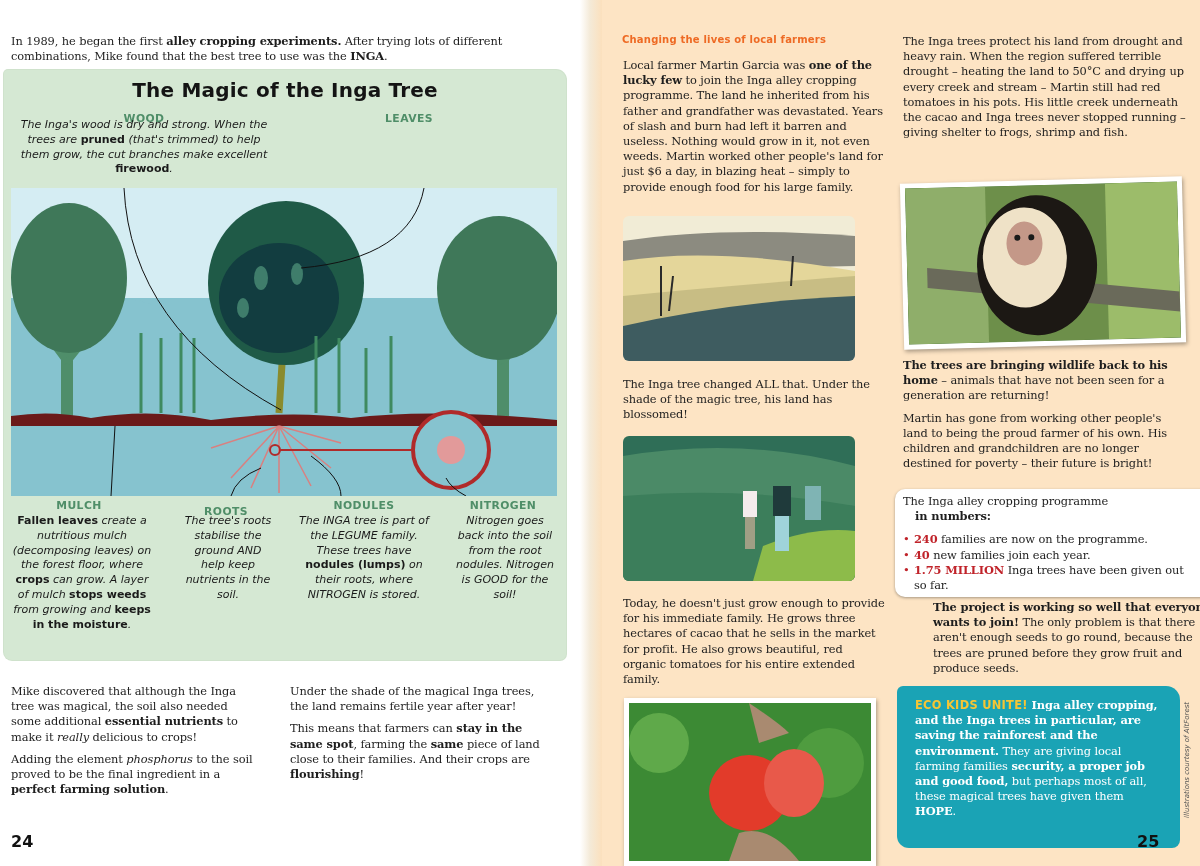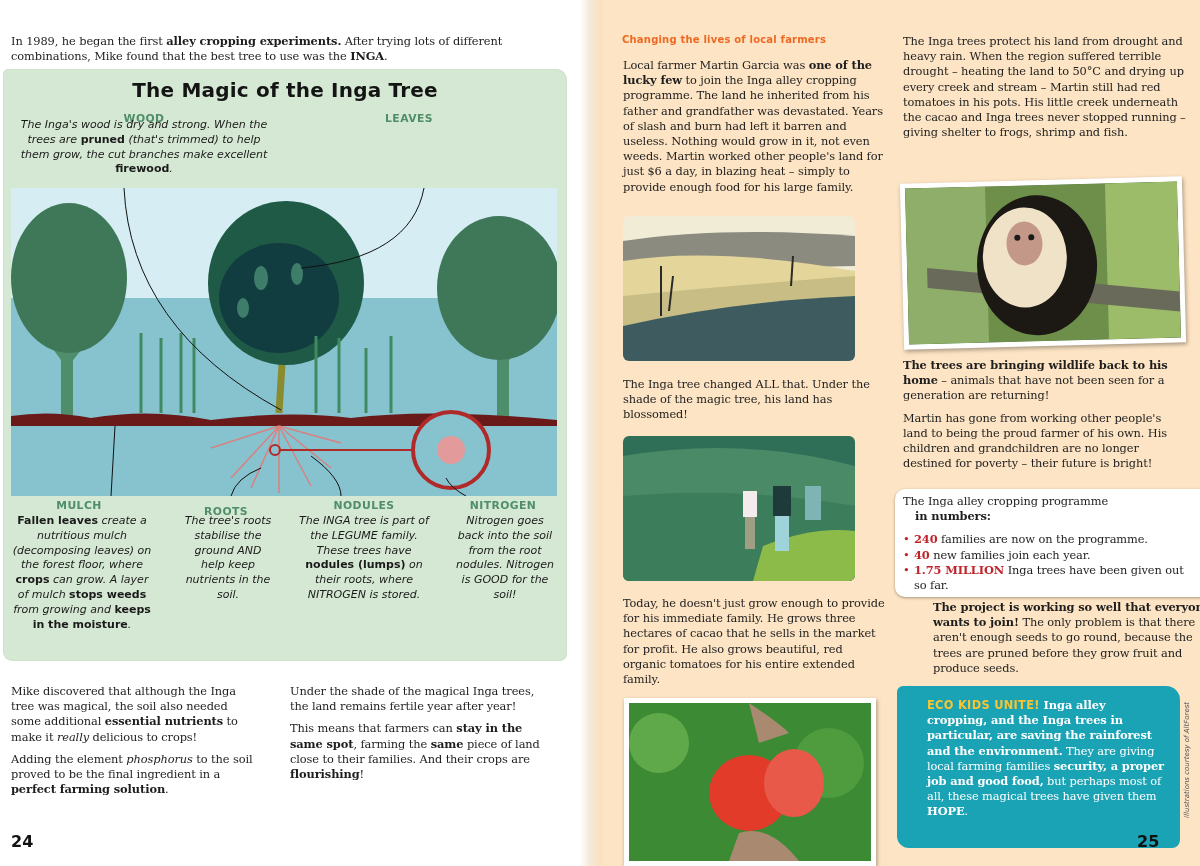--- a/index.html
+++ b/index.html
@@ -44,21 +44,21 @@
   .photo-inner { width: 100%; height: 100%; overflow: hidden; position: relative; }
 
   .numbers-box { position: absolute; left: 895px; top: 489px; width: 310px; height: 108px; background: #ffffff;
                  border-radius: 10px 0 0 10px; box-shadow: 0 1px 3px rgba(0,0,0,0.35); padding: 5px 8px; }
   .numbers-box ul { list-style: none; margin-top: 8px; }
   .numbers-box li { position: relative; padding-left: 11px; }
   .numbers-box li::before { content: "•"; position: absolute; left: 0; color: #c0232a; }
   .red { color: #c0232a; font-weight: bold; }
 
   .eco-box { position: absolute; left: 897px; top: 686px; width: 283px; height: 162px; background: #1aa3b5;
-             border-radius: 6px 14px 8px 12px; padding: 12px 16px 10px 30px; color: #ffffff; }
+             border-radius: 6px 14px 8px 12px; padding: 12px 16px 10px 18px; color: #ffffff; }
   .eco-title { font-family: "DejaVu Sans", sans-serif; font-weight: bold; color: #f6c534; font-size: 11.4px; letter-spacing: 0.3px; }
   .credit { position: absolute; left: 1183px; top: 818px; transform-origin: left top; transform: rotate(-90deg);
             font-family: "DejaVu Sans", sans-serif; font-style: italic; font-size: 7px; color: #555; white-space: nowrap; }
 </style>
 </head>
 <body>
 
 <div class="page-left">
 
   <div class="intro body-text">

